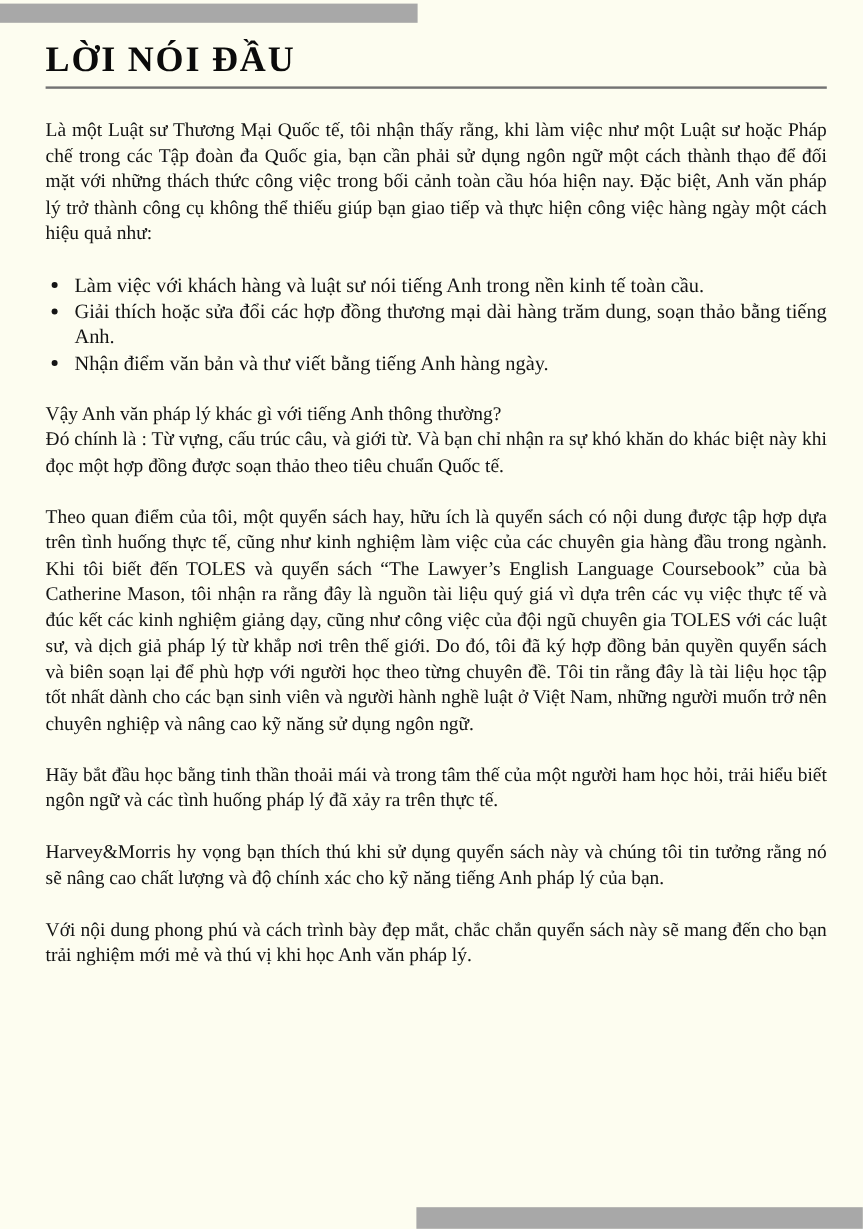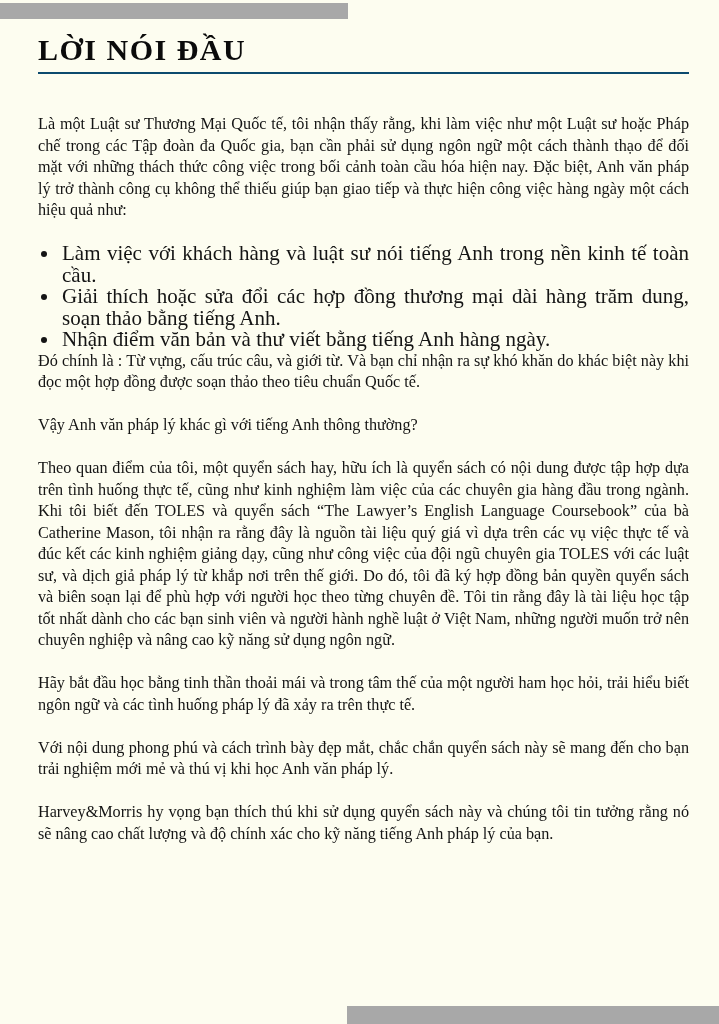--- a/index.html
+++ b/index.html
@@ -35,34 +35,34 @@
     width: 651px;
   }
   h1.page-title {
     margin: 35px 0 0 0;
     padding: 0 0 7px 0;
     font-size: 30px;
     line-height: 1;
     font-weight: bold;
     letter-spacing: 1.5px;
     color: #0b0b0b;
-    border-bottom: 2px solid #0c4a6e;
+    border-bottom: 2px solid #737373;
   }
   p.para {
     margin: 21.5px 0 0 0;
     font-size: 16.2px;
     line-height: 21.5px;
     text-align: justify;
   }
-  p.para.first { margin-top: 40px; }
+  p.para.first { margin-top: 24px; }
   p.para.no-gap { margin-top: 0; }
   ul.bullet-list {
     margin: 21.5px 0 0 0;
     padding: 0 0 0 22px;
-    font-size: 21px;
+    font-size: 17px;
     line-height: 21.5px;
   }
   ul.bullet-list li {
     text-align: justify;
     padding-left: 2px;
   }
 </style>
 </head>
 <body>
 
@@ -72,22 +72,22 @@
   <h1 class="page-title">LỜI NÓI ĐẦU</h1>
 
   <p class="para first">Là một Luật sư Thương Mại Quốc tế, tôi nhận thấy rằng, khi làm việc như một Luật sư hoặc Pháp chế trong các Tập đoàn đa Quốc gia, bạn cần phải sử dụng ngôn ngữ một cách thành thạo để đối mặt với những thách thức công việc trong bối cảnh toàn cầu hóa hiện nay. Đặc biệt, Anh văn pháp lý trở thành công cụ không thể thiếu giúp bạn giao tiếp và thực hiện công việc hàng ngày một cách hiệu quả như:</p>
 
   <ul class="bullet-list">
     <li>Làm việc với khách hàng và luật sư nói tiếng Anh trong nền kinh tế toàn cầu.</li>
     <li>Giải thích hoặc sửa đổi các hợp đồng thương mại dài hàng trăm dung, soạn thảo bằng tiếng Anh.</li>
     <li>Nhận điểm văn bản và thư viết bằng tiếng Anh hàng ngày.</li>
   </ul>
 
+  <p class="para">Vậy Anh văn pháp lý khác gì với tiếng Anh thông thường?</p>
   <p class="para no-gap">Đó chính là : Từ vựng, cấu trúc câu, và giới từ. Và bạn chỉ nhận ra sự khó khăn do khác biệt này khi đọc một hợp đồng được soạn thảo theo tiêu chuẩn Quốc tế.</p>
-  <p class="para">Vậy Anh văn pháp lý khác gì với tiếng Anh thông thường?</p>
 
   <p class="para">Theo quan điểm của tôi, một quyển sách hay, hữu ích là quyển sách có nội dung được tập hợp dựa trên tình huống thực tế, cũng như kinh nghiệm làm việc của các chuyên gia hàng đầu trong ngành. Khi tôi biết đến TOLES và quyển sách “The Lawyer’s English Language Coursebook” của bà Catherine Mason, tôi nhận ra rằng đây là nguồn tài liệu quý giá vì dựa trên các vụ việc thực tế và đúc kết các kinh nghiệm giảng dạy, cũng như công việc của đội ngũ chuyên gia TOLES với các luật sư, và dịch giả pháp lý từ khắp nơi trên thế giới. Do đó, tôi đã ký hợp đồng bản quyền quyển sách và biên soạn lại để phù hợp với người học theo từng chuyên đề. Tôi tin rằng đây là tài liệu học tập tốt nhất dành cho các bạn sinh viên và người hành nghề luật ở Việt Nam, những người muốn trở nên chuyên nghiệp và nâng cao kỹ năng sử dụng ngôn ngữ.</p>
   <p class="para">Hãy bắt đầu học bằng tinh thần thoải mái và trong tâm thế của một người ham học hỏi, trải hiểu biết ngôn ngữ và các tình huống pháp lý đã xảy ra trên thực tế.</p>
+  <p class="para">Harvey&amp;Morris hy vọng bạn thích thú khi sử dụng quyển sách này và chúng tôi tin tưởng rằng nó sẽ nâng cao chất lượng và độ chính xác cho kỹ năng tiếng Anh pháp lý của bạn.</p>
   <p class="para">Với nội dung phong phú và cách trình bày đẹp mắt, chắc chắn quyển sách này sẽ mang đến cho bạn trải nghiệm mới mẻ và thú vị khi học Anh văn pháp lý.</p>
-  <p class="para">Harvey&amp;Morris hy vọng bạn thích thú khi sử dụng quyển sách này và chúng tôi tin tưởng rằng nó sẽ nâng cao chất lượng và độ chính xác cho kỹ năng tiếng Anh pháp lý của bạn.</p>
 </div>
 
 <div class="bottom-bar"></div>
 
 </body></html>

